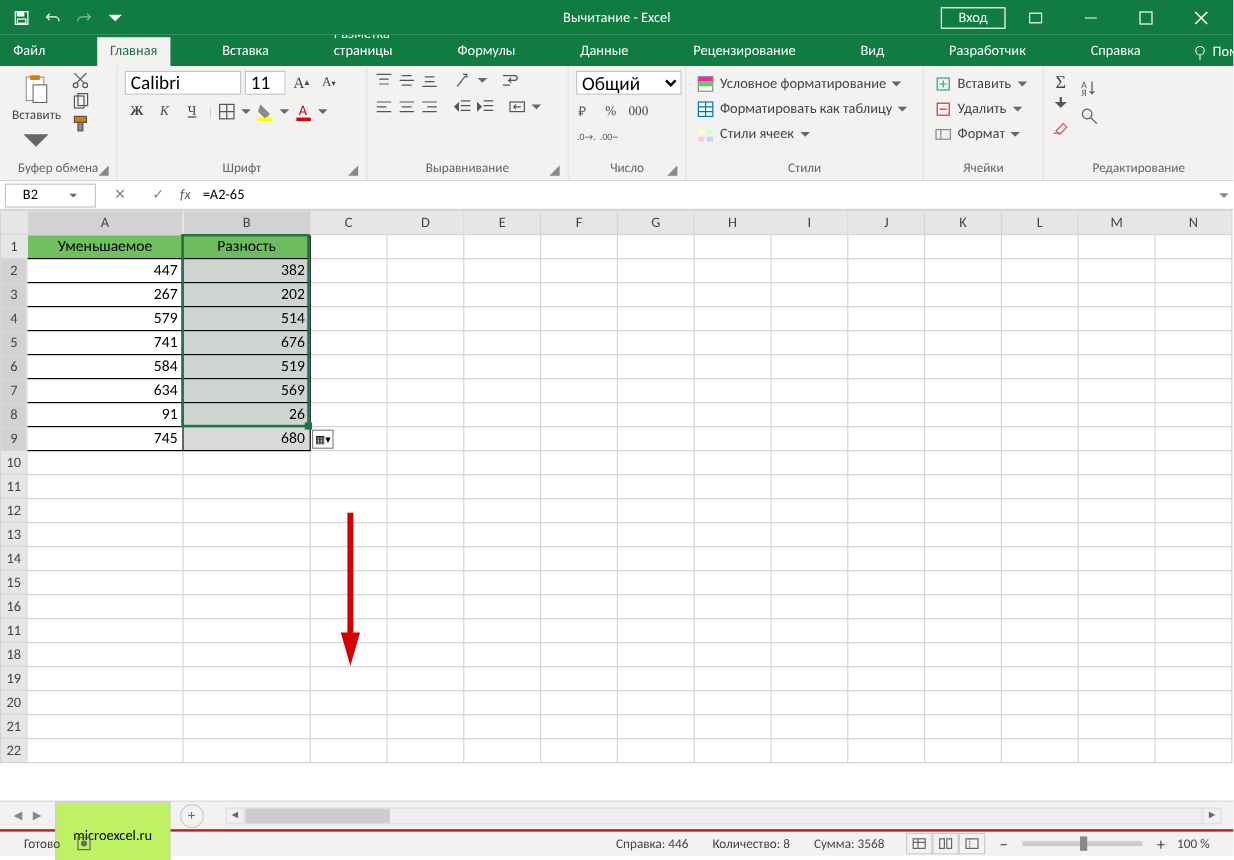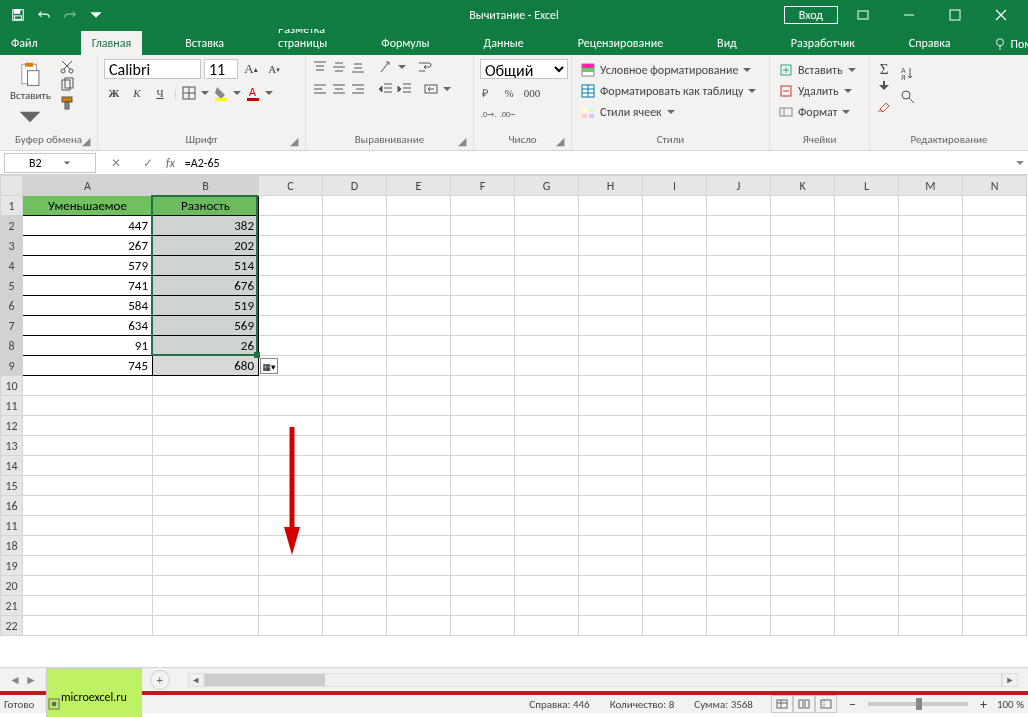--- a/index.html
+++ b/index.html
@@ -35,21 +35,21 @@
 select, input.font { font-size: 16px; border: 1px solid #c8c6c4; background: #fff; height: 20px; }
 .fontname { width: 97px; padding: 0 4px; }
 .fontsize { width: 34px; padding: 0 4px; }
 .toggle { width: 20px; height: 20px; display: inline-flex; align-items: center; justify-content: center; font-family: "Times New Roman", serif; }
 .b { font-weight: bold; } .i { font-style: italic; } .u { text-decoration: underline; }
 .dd { width: 10px; height: 10px; }
 .numfmt { width: 88px; }
 .stylebtn { display: flex; gap: 4px; align-items: center; font-size: 12px; padding: 1px 2px; white-space: nowrap; }
 
 .formulabar { height: 24px; border-bottom: 1px solid #d4d4d4; display: flex; align-items: center; font-size: 12px; background: #fff; }
-.namebox { width: 92px; border: 1px solid #c8c6c4; margin: 2px 0 2px 4px; height: 20px; padding: 0 24px; display: flex; align-items: center; justify-content: space-between; }
+.namebox { width: 76px; border: 1px solid #c8c6c4; margin: 2px 0 2px 4px; height: 20px; padding: 0 14px; display: flex; align-items: center; justify-content: space-between; }
 .fbtn { width: 24px; height: 20px; display: flex; align-items: center; justify-content: center; color: #888; margin-left: 8px; }
 .fx { font-style: italic; color: #666; margin: 0 6px; }
 .formula-input { flex: 1; border: none; outline: none; padding: 0 4px; font-size: 12px; }
 .fb-dd { width: 16px; display:flex; align-items:center; justify-content:center; }
 
 .gridwrap { position: relative; height: 492px; overflow: hidden; background: #fff; }
 .grid { border-collapse: collapse; table-layout: fixed; font-size: 13px; }
 .grid th, .grid td { border: 1px solid #d4d4d4; overflow: hidden; white-space: nowrap; }
 .grid th { background: #e6e6e6; font-weight: normal; color: #444; font-size: 12px; text-align: center; }
 .grid th.sel { background: #d2d2d2; }
@@ -69,21 +69,21 @@
 .sheetbar { height: 24px; border-top: 1px solid #d4d4d4; background: #f3f2f1; display: flex; align-items: center; font-size: 12px; }
 .sheet-nav { display: flex; gap: 2px; padding: 0 8px; color: #888; }
 .sheet-nav span { width: 14px; text-align: center; }
 .sheettab { padding: 21px 14px; background: #bef264; border: 1px solid #ccc; border-bottom: 2px solid #217346; margin-top: 36px; }
 .addsheet { width: 20px; height: 20px; display: flex; align-items: center; justify-content: center; border: 1px solid #ccc; border-radius: 50%; margin-left: 8px; color: #666; }
 .hscroll { flex: 1; margin: 0 10px; display: flex; align-items: center; }
 .hscroll .track { flex: 1; height: 14px; background: #f0f0f0; border: 1px solid #ddd; position: relative; }
 .hscroll .thumb { position: absolute; left: 0; width: 120px; height: 100%; background: #cdcdcd; }
 .hscroll .sbtn { width: 16px; height: 14px; border: 1px solid #ddd; background: #f0f0f0; display:flex; align-items:center; justify-content:center; font-size:9px; color:#666;}
 
-.statusbar { height: 22px; background: #f3f2f1; border-top: 4px solid #b91c1c; display: flex; align-items: center; font-size: 11px; color: #444; padding: 0 4px; }
+.statusbar { height: 22px; background: #f3f2f1; border-top: 2px solid #b91c1c; display: flex; align-items: center; font-size: 11px; color: #444; padding: 0 20px; }
 .statusbar .spacer { flex: 1; }
 .stat { margin: 0 10px; }
 .viewbtns { display: flex; gap: 0; margin: 0 8px; }
 .viewbtn { width: 22px; height: 18px; border: 1px solid #ccc; display:flex; align-items:center; justify-content:center; }
 .zoomslider { width: 100px; height: 4px; background: #ccc; margin: 0 8px; position: relative; }
 .zoomslider .zthumb { position: absolute; left: 48px; top: -4px; width: 6px; height: 12px; background: #888; }
 </style>
 </head>
 <body>
 

